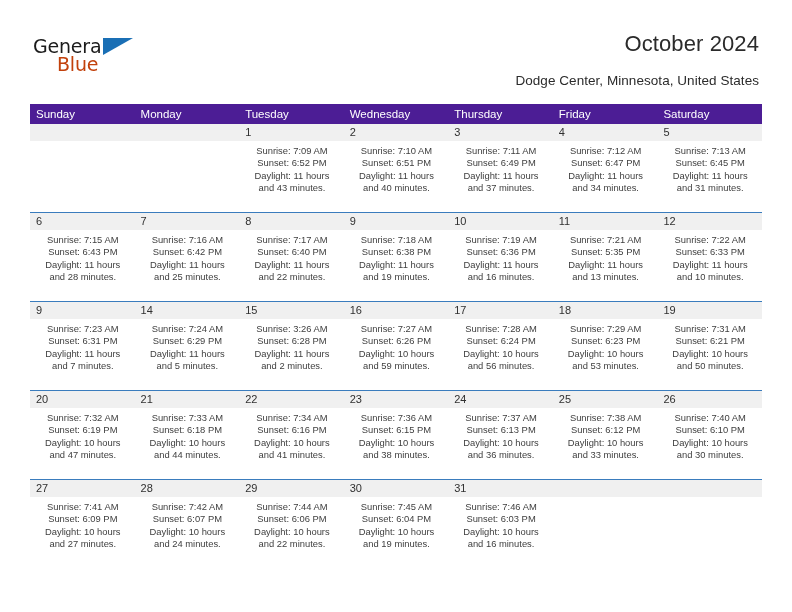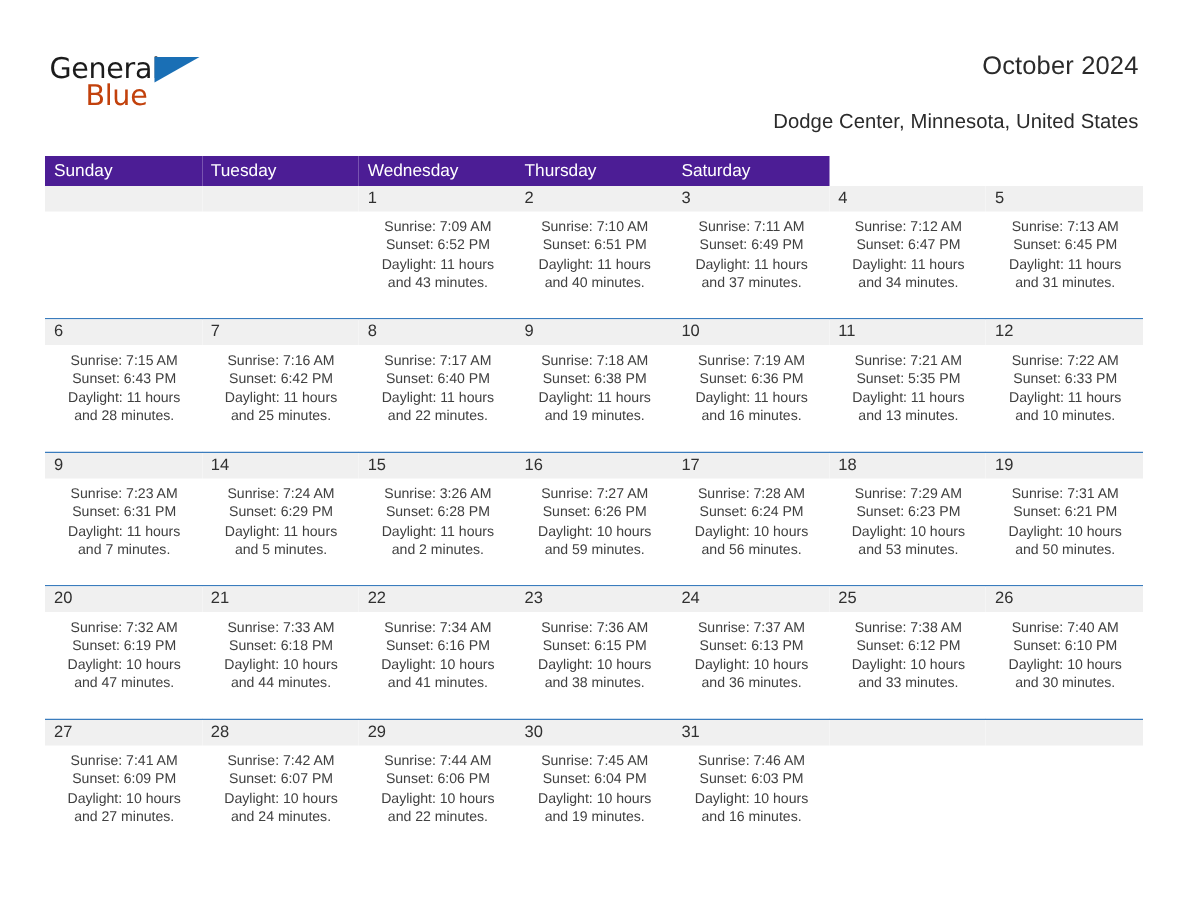--- a/index.html
+++ b/index.html
@@ -67,21 +67,21 @@
     border-bottom: 17px solid transparent;
   }
 
   .title-block {
     position: absolute;
     right: 0;
     top: 0;
     text-align: right;
   }
   .cal-title {
-    font-size: 17px;
+    font-size: 22px;
     font-weight: normal;
     color: #2b2b2b;
     line-height: 32px;
     letter-spacing: 0.1px;
   }
   .cal-subtitle {
     font-size: 13.5px;
     color: #2b2b2b;
     line-height: 19px;
     margin-top: 11px;
@@ -172,23 +172,25 @@
     <div class="title-block">
       <div class="cal-title">October 2024</div>
       <div class="cal-subtitle">Dodge Center, Minnesota, United States</div>
     </div>
 
   </div>
 
   <div class="calendar">
     <div class="weekrow" id="weekday-head-row">
         <div class="col weekday-head">Sunday</div>
+        <div class="col weekday-head">Monday</div>
         <div class="col weekday-head">Tuesday</div>
         <div class="col weekday-head">Wednesday</div>
         <div class="col weekday-head">Thursday</div>
+        <div class="col weekday-head">Friday</div>
         <div class="col weekday-head">Saturday</div>
       </div>
     <div id="weeks-container">
         <div class="week first">
           <div class="daycell empty">
             <div class="daynum-band"></div>
           </div>
           <div class="daycell empty">
             <div class="daynum-band"></div>
           </div>

